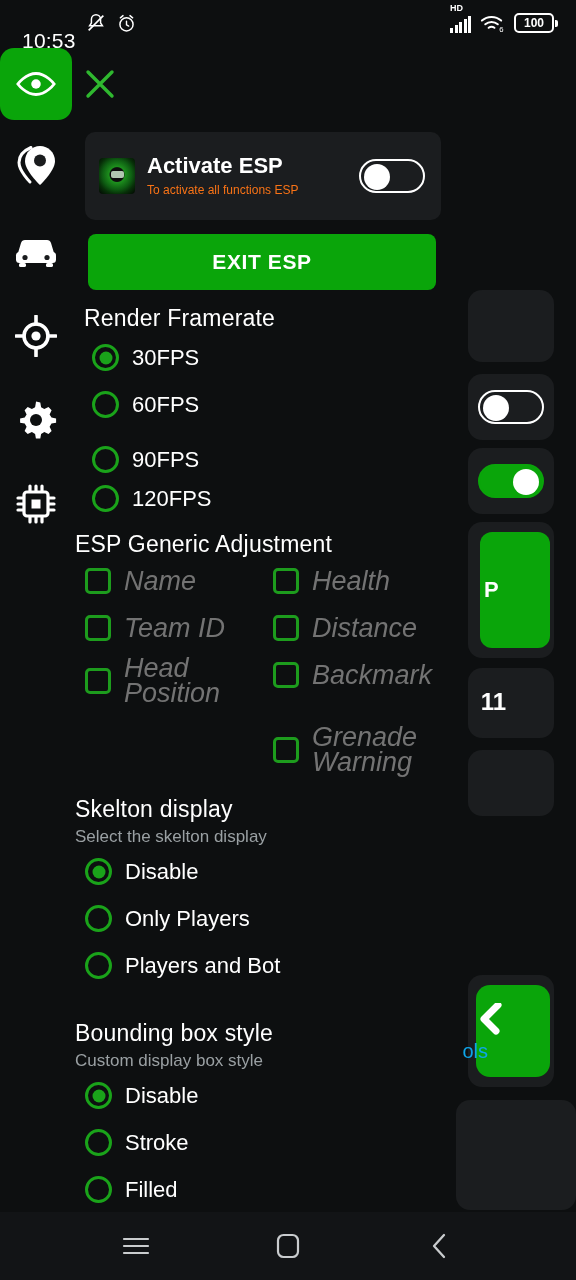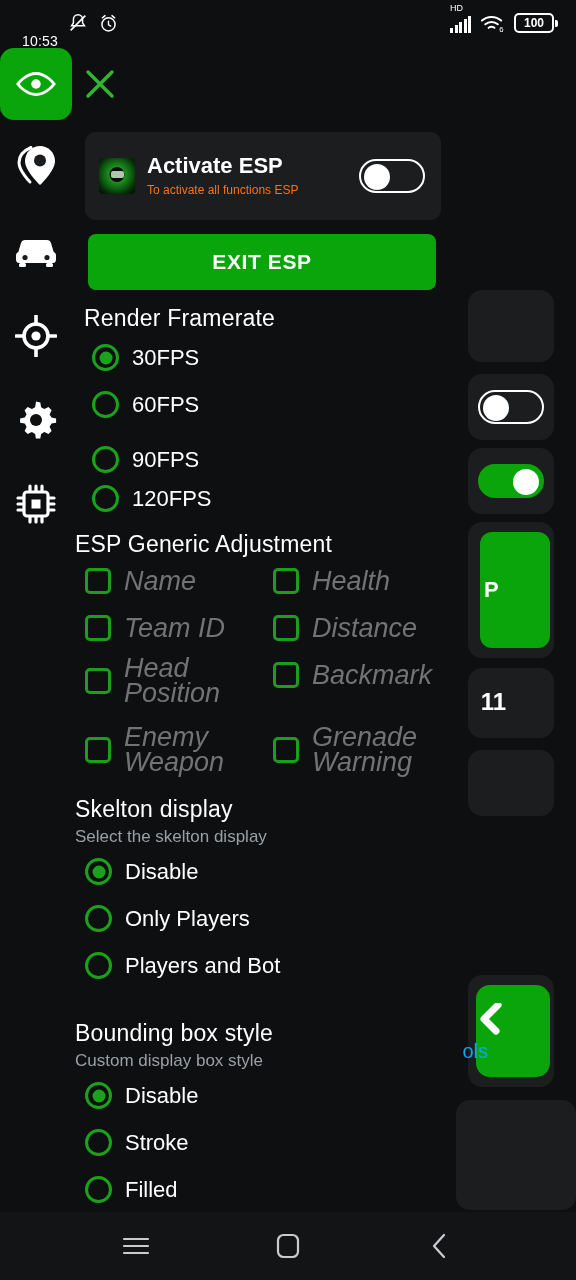--- a/index.html
+++ b/index.html
@@ -17,21 +17,21 @@
   }
 
   
   .statusbar{
     position:absolute; top:0; left:0; width:576px; height:46px;
     display:flex; align-items:center; justify-content:space-between;
     padding:0 18px 0 22px;
     color:#ffffff; z-index:40;
   }
   .sb-left{ display:flex; align-items:center; gap:9px; }
-  .sb-clock{ font-size:14px; font-weight:400; letter-spacing:.2px;margin-top:36px; }
+  .sb-clock{ font-size:21px; font-weight:400; letter-spacing:.2px;margin-top:36px; }
   .sb-right{ display:flex; align-items:center; gap:9px; }
   .sb-ico{ display:block; }
 
   
   .bg-layer{ position:absolute; inset:0; z-index:5; }
   .bg-card{
     position:absolute; right:22px;
     background:#1b1d1f; border-radius:14px;
   }
   .bg-toggle{
@@ -229,21 +229,21 @@
         <line x1="4" y1="20" x2="20" y2="4" stroke="#fff" stroke-width="1.8"></line>
       </svg>
       <svg class="sb-ico" width="21" height="21" viewBox="0 0 24 24">
         <circle cx="12" cy="13" r="7.5" fill="none" stroke="#fff" stroke-width="1.7"></circle>
         <path d="M12 9.5v4l2.5 1.5" fill="none" stroke="#fff" stroke-width="1.6" stroke-linecap="round"></path>
         <path d="M5 5.5 L8 3 M19 5.5 L16 3" stroke="#fff" stroke-width="1.7" stroke-linecap="round"></path>
       </svg>
     </div>
     <div class="sb-right">
       <div style="position:relative;display:flex;align-items:flex-end;gap:1.5px;height:20px;">
-        <span style="position:absolute;top:-9px;left:0;font-size:9px;color:#fff;font-weight:400;line-height:9px;">HD</span>
+        <span style="position:absolute;top:-9px;left:0;font-size:9px;color:#fff;font-weight:700;line-height:9px;">HD</span>
         <span style="width:3px;height:5px;background:#fff;"></span>
         <span style="width:3px;height:8px;background:#fff;"></span>
         <span style="width:3px;height:11px;background:#fff;"></span>
         <span style="width:3px;height:14px;background:#fff;"></span>
         <span style="width:3px;height:17px;background:#fff;"></span>
       </div>
       <svg width="25" height="20" viewBox="0 0 26 20">
         <path d="M2 7.5 A15 15 0 0 1 22 7.5" fill="none" stroke="#fff" stroke-width="2.1" stroke-linecap="round"></path>
         <path d="M5.5 11.3 A10 10 0 0 1 18.5 11.3" fill="none" stroke="#fff" stroke-width="2.1" stroke-linecap="round"></path>
         <path d="M9 15 A5 5 0 0 1 15 15" fill="none" stroke="#fff" stroke-width="2.1" stroke-linecap="round"></path>
@@ -375,24 +375,20 @@
 
     <div class="cb-row" style="top:534px; left:85px;">
       <span class="cbox"></span>
       <span class="cb-label" style="max-width:110px;">Head Position</span>
     </div>
     <div class="cb-row" style="top:540px; left:273px;">
       <span class="cbox"></span>
       <span class="cb-label" style="max-width:160px;">Backmark</span>
     </div>
 
-    <div class="cb-row" style="top:603px; left:85px;">
-      <span class="cbox"></span>
-      <span class="cb-label" style="max-width:110px;">Enemy Weapon</span>
-    </div>
     <div class="cb-row" style="top:603px; left:273px;">
       <span class="cbox"></span>
       <span class="cb-label" style="max-width:115px;">Grenade Warning</span>
     </div>
 
     <div class="sec-title" style="top:674px; left:75px;">Skelton display</div>
     <div class="sec-sub" style="top:705px; left:75px;">Select the skelton display</div>
 
     <div class="radio-row" style="top:736px; left:85px;">
       <span class="radio sel"></span>

